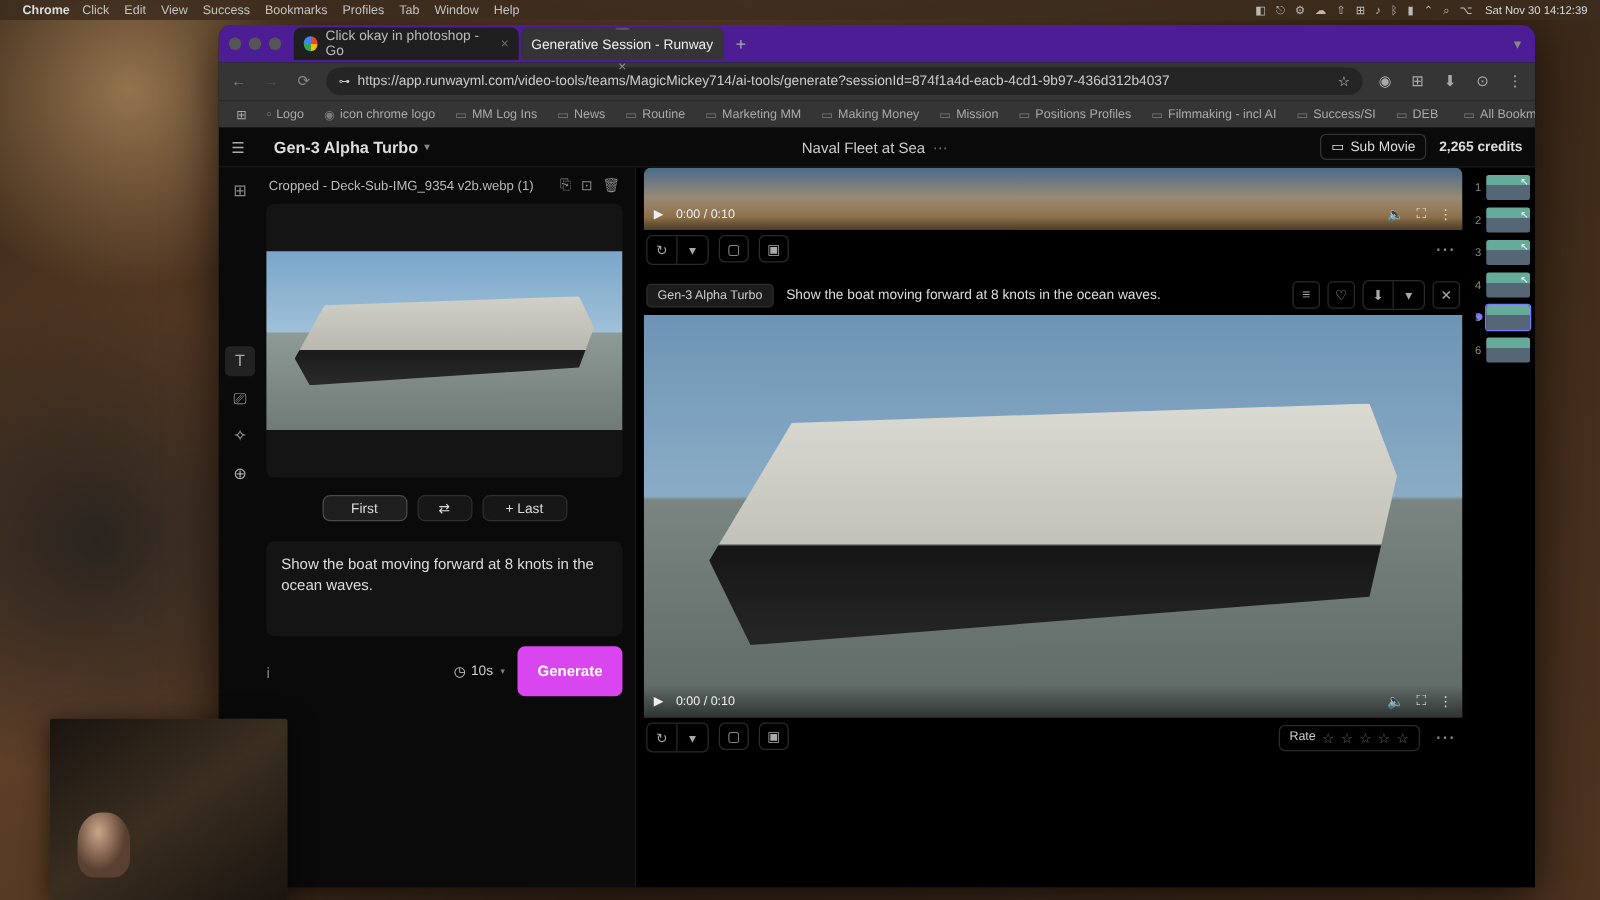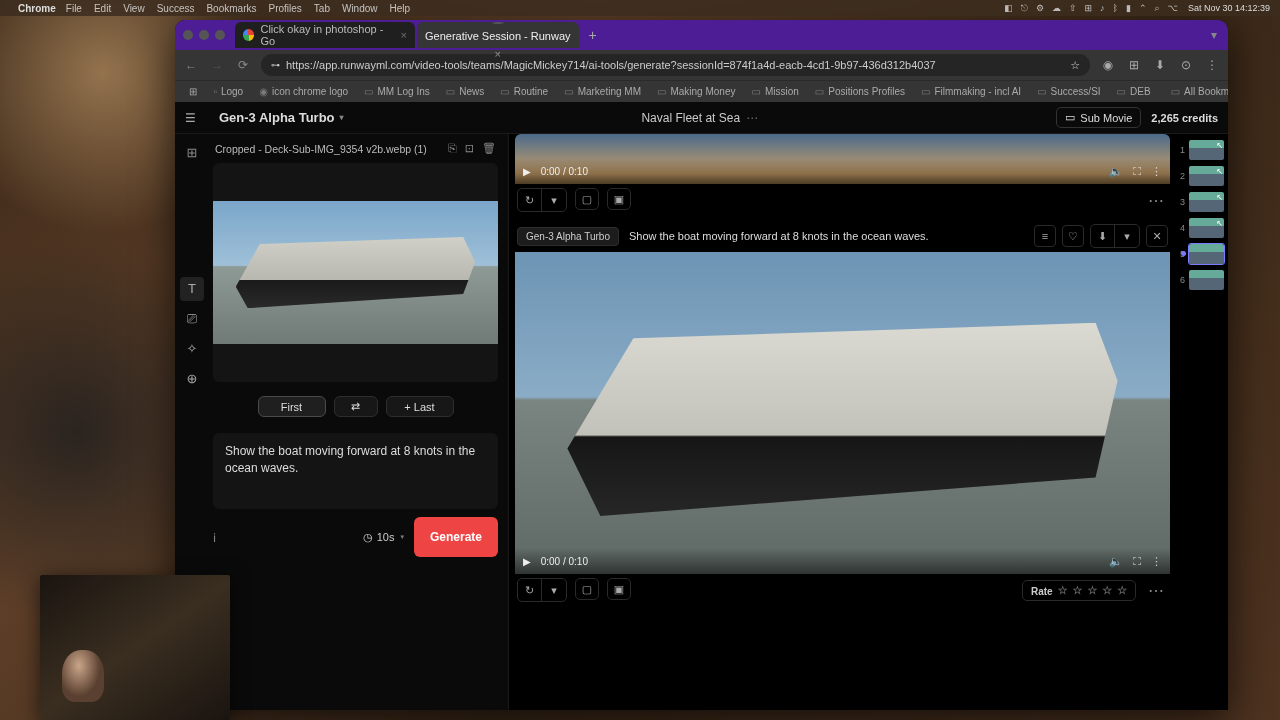--- a/index.html
+++ b/index.html
@@ -77,21 +77,21 @@
 
 .prompt-box { background:#141414; border-radius:6px; margin-top:16px; padding:10px 12px; font-size:12px; color:#ddd; line-height:1.4; min-height:76px; }
 .prompt-tools { display:flex; align-items:center; gap:6px; margin-top:auto; padding:6px 0; font-size:10px; color:#aaa; }
 .prompt-chip { display:flex; align-items:center; gap:4px; padding:3px 6px; background:#151515; border-radius:4px; font-family: ui-monospace, monospace; }
 .prompt-save { color:#5da968; margin-left:auto; display:flex; gap:4px; align-items:center; }
 
 .generate-row { display:flex; align-items:center; gap:10px; padding:8px 0 10px; justify-content:flex-end; }
 .gen-wand { color:#888; margin-right:auto; font-size:12px; }
 .gen-time { font-size:11px; color:#ccc; display:flex; align-items:center; gap:4px; }
 .gen-time::after { content:"▾"; font-size:7px; opacity:0.6; margin-left:2px;}
-.generate-btn { background:#ef4444; color:#fff; font-size:12px; font-weight:600; padding:13px 16px; border:none; border-radius:6px; cursor:pointer; }
+.generate-btn { background:#d946ef; color:#fff; font-size:12px; font-weight:600; padding:13px 16px; border:none; border-radius:6px; cursor:pointer; }
 
 .main-area { flex:1; display:flex; background:#000; }
 .results-col { flex:1; padding:0 6px 6px; overflow:auto; display:flex; flex-direction:column; gap:4px; }
 
 .result-card { background:#000; border-radius:6px; overflow:hidden; }
 .video-shell { position:relative; background:linear-gradient(180deg, #6d94b4 0%, #8aacc6 45%, #7a8480 46%, #5e6864 100%); }
 .video-shell.top { height:50px; background:linear-gradient(180deg, #4a6a8a 0%, #c9a06a 80%, #9a7a4a 100%); }
 .video-shell.main { height:322px; }
 .video-shell .ship-hull-lg { position:absolute; bottom:18%; left:8%; width:84%; height:60%; background:linear-gradient(180deg, #dad9d2 0%, #c2c1ba 58%, #161616 59%, #262626 100%); clip-path: polygon(0% 65%, 12% 8%, 96% 0%, 100% 30%, 96% 80%, 6% 100%); }
 .video-controls { position:absolute; bottom:0; left:0; right:0; height:26px; display:flex; align-items:center; padding:0 8px; gap:10px; font-size:10px; color:#eee; background:linear-gradient(transparent, rgba(0,0,0,0.5)); }
@@ -99,21 +99,21 @@
 .vc-spacer { flex:1; }
 .vc-icon { font-size:11px; opacity:0.85; }
 
 .card-toolbar { display:flex; align-items:center; gap:8px; padding:6px 2px; height:32px; }
 .tb-left { display:flex; gap:8px; }
 .tb-btn-group { display:flex; border:1px solid #2a2a2a; border-radius:5px; overflow:hidden; }
 .tb-btn { width:24px; height:22px; display:flex; align-items:center; justify-content:center; color:#aaa; font-size:11px; border-right:1px solid #2a2a2a; }
 .tb-btn:last-child { border-right:none; }
 .tb-icon { width:24px; height:22px; border:1px solid #2a2a2a; display:flex; align-items:center; justify-content:center; border-radius:5px; color:#aaa; font-size:11px; }
 .tb-spacer { flex:1; }
-.rate-box { display:flex; align-items:flex-end; gap:5px; border:1px solid #2a2a2a; border-radius:5px; padding:3px 8px; font-size:10px; color:#ccc;font-weight:bold; }
+.rate-box { display:flex; align-items:flex-start; gap:5px; border:1px solid #2a2a2a; border-radius:5px; padding:3px 8px; font-size:10px; color:#ccc; }
 .rate-box .star { color:#666; font-size:11px; }
 .tb-more { color:#888; padding:0 4px; }
 
 .card-header { display:flex; align-items:center; gap:10px; padding:4px 2px; }
 .model-pill { background:#1c1c1c; border:1px solid #2e2e2e; border-radius:4px; padding:3px 8px; font-size:10px; color:#ccc; }
 .card-prompt { font-size:11px; color:#ddd; flex:1; }
 .card-actions { display:flex; gap:6px; align-items:center; }
 .ca-icon { width:22px; height:22px; border:1px solid #2a2a2a; border-radius:4px; display:flex; align-items:center; justify-content:center; color:#aaa; font-size:11px; }
 
 .thumbs-col { width:52px; padding:6px 4px; display:flex; flex-direction:column; gap:6px; }
@@ -129,21 +129,21 @@
 .webcam::after { content:""; position:absolute; bottom:18px; left:22px; width:42px; height:52px; background:radial-gradient(ellipse at 40% 30%, #caa58a 0%, #5a4030 60%); border-radius:45% 45% 30% 30%; }
 </style>
 </head>
 <body>
 
 <div class="desktop-bg"></div>
 
 <div class="menubar">
   <span class="apple"></span>
   <span class="menu-app">Chrome</span>
-  <span class="menu-item">File</span>
+  <span class="menu-item">Click</span>
   <span class="menu-item">Edit</span>
   <span class="menu-item">View</span>
   <span class="menu-item">Success</span>
   <span class="menu-item">Bookmarks</span>
   <span class="menu-item">Profiles</span>
   <span class="menu-item">Tab</span>
   <span class="menu-item">Window</span>
   <span class="menu-item">Help</span>
   <span class="spacer"></span>
   <span class="tray-icon">◧</span>

